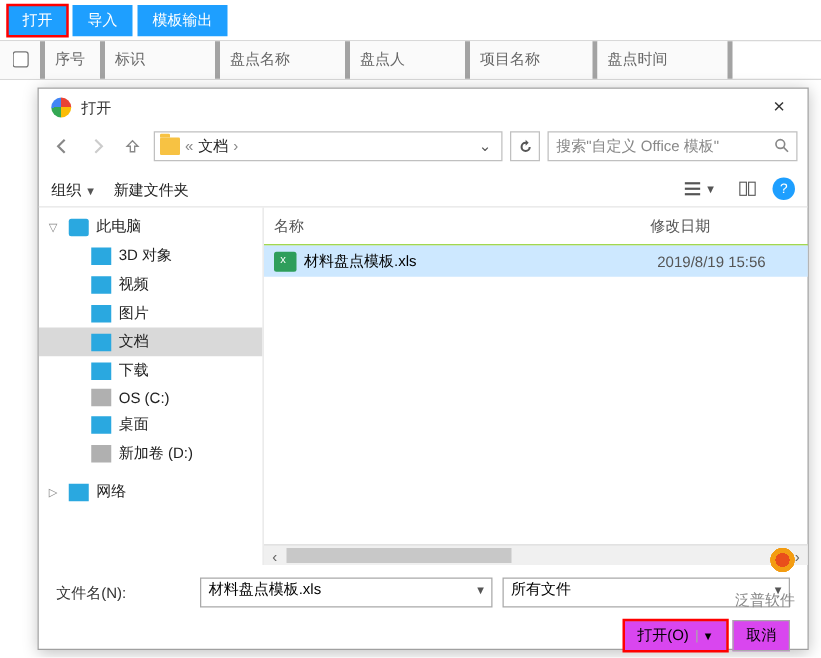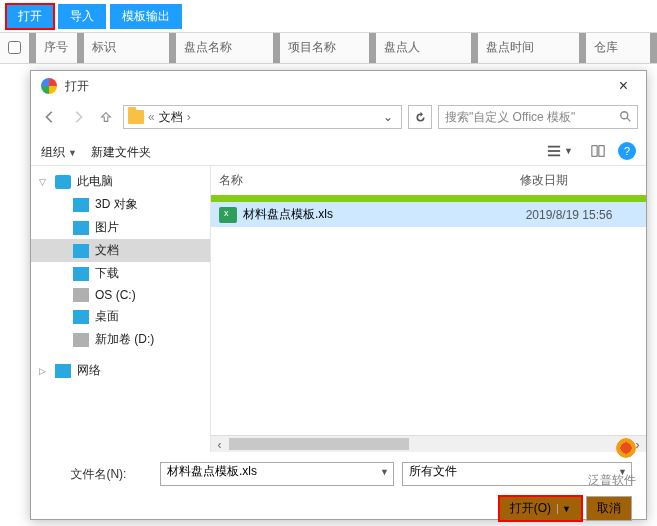--- a/index.html
+++ b/index.html
@@ -5,21 +5,21 @@
   * { box-sizing: border-box; margin: 0; padding: 0; font-family: "Microsoft YaHei", "Segoe UI", sans-serif; font-size: 12px; }
   body { width: 657px; height: 526px; background: #fff; position: relative; overflow: hidden; }
 
   
   .topbar { display: flex; padding: 4px 6px 3px 6px; gap: 4px; }
   .tb-btn { background: #1e9fff; color: #fff; border: none; padding: 4px 12px; cursor: pointer; }
   .tb-btn.hl { outline: 2px solid #ff0000; outline-offset: -1px; }
 
   
   .thead { display: flex; border-top: 1px solid #d8d8d8; border-bottom: 1px solid #d8d8d8; }
-  .th { border-right: 7px solid #a3a3a3; padding: 6px 8px; color: #666; background: #fafafa; font-size: 12px; }
+  .th { border-right: 4px solid #a3a3a3; padding: 6px 8px; color: #666; background: #fafafa; font-size: 12px; }
   .th.cb { width: 36px; text-align:center; }
   .th.cb input { margin-top:2px; }
   .th:nth-child(2){width:48px}
   .th:nth-child(3){width:92px}
   .th:nth-child(4){width:104px}
   .th:nth-child(5){width:96px}
   .th:nth-child(6){width:102px}
   .th:nth-child(7){width:108px}
   .th:nth-child(8){flex:1}
 
@@ -66,67 +66,66 @@
   .ic.pic{ background:#2aa8e0;}
   .ic.doc{ background:#2aa8e0;}
   .ic.dl{ background:#2aa8e0;}
   .ic.mus{ background:#2aa8e0;}
   .ic.desk{ background:#2aa8e0;}
   .ic.drv{ background:#b0b0b0;}
   .ic.net{ background:#2aa8e0;}
   .tlabel{ color:#222; }
 
   .filelist { flex:1; position:relative; overflow:auto; }
-  .fl-head { display:flex; border-bottom:7px solid #84cc16; padding:6px 8px; color:#555;}
+  .fl-head { display:flex; border-bottom:1px solid #84cc16; padding:6px 8px; color:#555;}
   .fl-head .c1{ width:290px;}
   .fl-head .c2{ width:120px;margin-left:16px;}
   .fl-row { display:flex; align-items:center; padding:4px 8px; cursor:pointer;}
   .fl-row.sel{ background:#cde8ff;}
   .fl-row .fic{ width:18px; height:16px; background:#2e9e5b; margin-right:6px; border-radius:2px; display:inline-block; position:relative;}
   .fl-row .fic::after{content:"x";position:absolute;color:#fff;font-size:9px;left:5px;top:1px;}
   .fl-row .c1{ width:266px;}
   .fl-row .c2{ width:120px; color:#555;text-align:center;}
   .hscroll { position:absolute; bottom:0; left:0; right:0; height:17px; background:#f0f0f0; border-top:1px solid #ddd;}
   .hscroll .thumb{ position:absolute; left:18px; top:2px; height:12px; width:180px; background:#c8c8c8;}
   .hscroll .arr{ position:absolute; top:0; width:17px; height:17px; display:flex;align-items:center;justify-content:center; color:#666;}
   .hscroll .arr.l{left:0;} .hscroll .arr.r{right:0;}
 
   .fd-bottom { padding:10px 14px 8px 14px; }
   .fnrow { display:flex; align-items:center; gap:8px; margin-bottom:10px;}
-  .fnrow .lbl{ width:110px; text-align:center; color:#333;}
+  .fnrow .lbl{ width:110px; text-align:left; color:#333;}
   .fnrow select, .fnrow .combo { height:24px; border:1px solid #a9a9a9; background:#fff; padding:0 18px 0 6px; cursor:pointer; position:relative;}
   .combo .dd{ position:absolute; right:4px; top:4px; font-size:9px; color:#555;}
   .fnrow .fname{ width:240px;}
   .fnrow .ftype{ width:236px;}
   .btnrow{ display:flex; justify-content:flex-end; gap:4px; align-items:center;}
-  .obtn{ border:1px solid #a9a9a9; background:#a16207; padding:3px 10px; cursor:pointer; position:relative;}
+  .obtn{ border:1px solid #a9a9a9; background:#d946ef; padding:3px 10px; cursor:pointer; position:relative;}
   .obtn .split{ display:inline-block; border-left:1px solid #a9a9a9; margin-left:6px; padding-left:4px; font-size:9px;}
   .obtn.hl{ outline:2px solid #ff0000; outline-offset:-1px;}
 
   .watermark{ position:absolute; right:10px; bottom:30px; display:flex; align-items:flex-end; gap:14px; color:#888; pointer-events:none;flex-direction:column;}
   .watermark .wlg{ width:20px;height:20px;border-radius:50%; background:radial-gradient(circle,#e94e1b 40%,#f39c12 40% 70%, transparent 70%); position:relative;}
 </style>
 </head>
 <body>
 
 <div class="topbar">
   <button class="tb-btn hl">打开</button>
   <button class="tb-btn">导入</button>
   <button class="tb-btn">模板输出</button>
 </div>
 
 <div class="thead">
   <div class="th cb"><input type="checkbox" style=""></div>
   <div class="th">序号</div>
   <div class="th">标识</div>
   <div class="th">盘点名称</div>
+  <div class="th">盘点人</div>
   <div class="th">项目名称</div>
-  <div class="th">盘点人</div>
   <div class="th">盘点时间</div>
-  <div class="th">仓库</div>
 </div>
 
 <div class="filedlg">
   <div class="fd-title">
     <span class="logo"></span>
     <span class="ttl">打开</span>
     <span class="close">×</span>
   </div>
 
   <div class="fd-nav">
@@ -193,20 +192,24 @@
       <div class="tnode root">
           <span class="exp">▽</span>
           <span class="ic pc"></span>
           <span class="tlabel">此电脑</span>
         </div>
       <div class="tnode child">
           <span class="ic cube"></span>
           <span class="tlabel">3D 对象</span>
         </div>
       <div class="tnode child">
+          <span class="ic vid"></span>
+          <span class="tlabel">视频</span>
+        </div>
+      <div class="tnode child">
           <span class="ic pic"></span>
           <span class="tlabel">图片</span>
         </div>
       <div class="tnode child sel">
           <span class="ic doc"></span>
           <span class="tlabel">文档</span>
         </div>
       <div class="tnode child">
           <span class="ic dl"></span>
           <span class="tlabel">下载</span>

